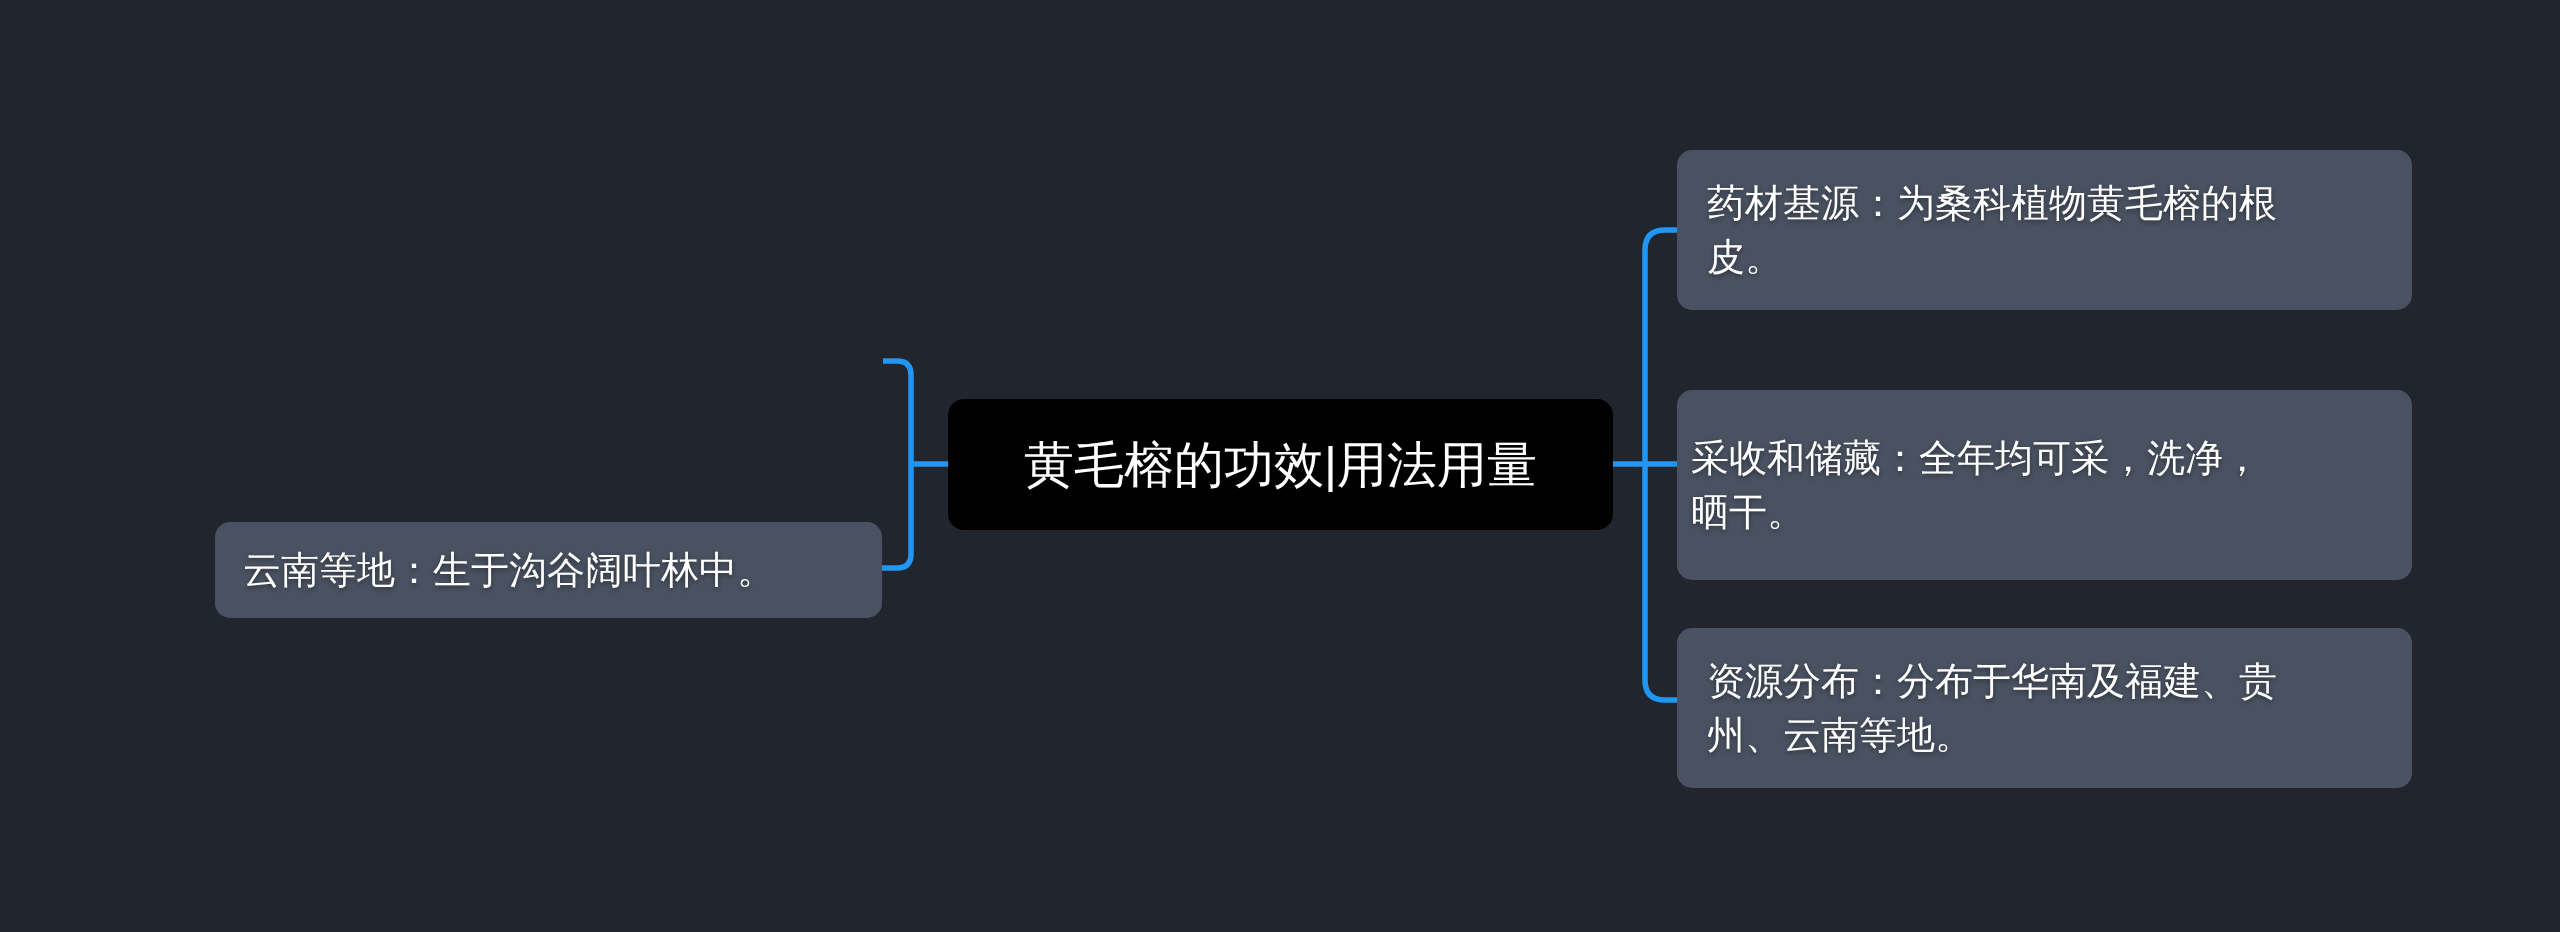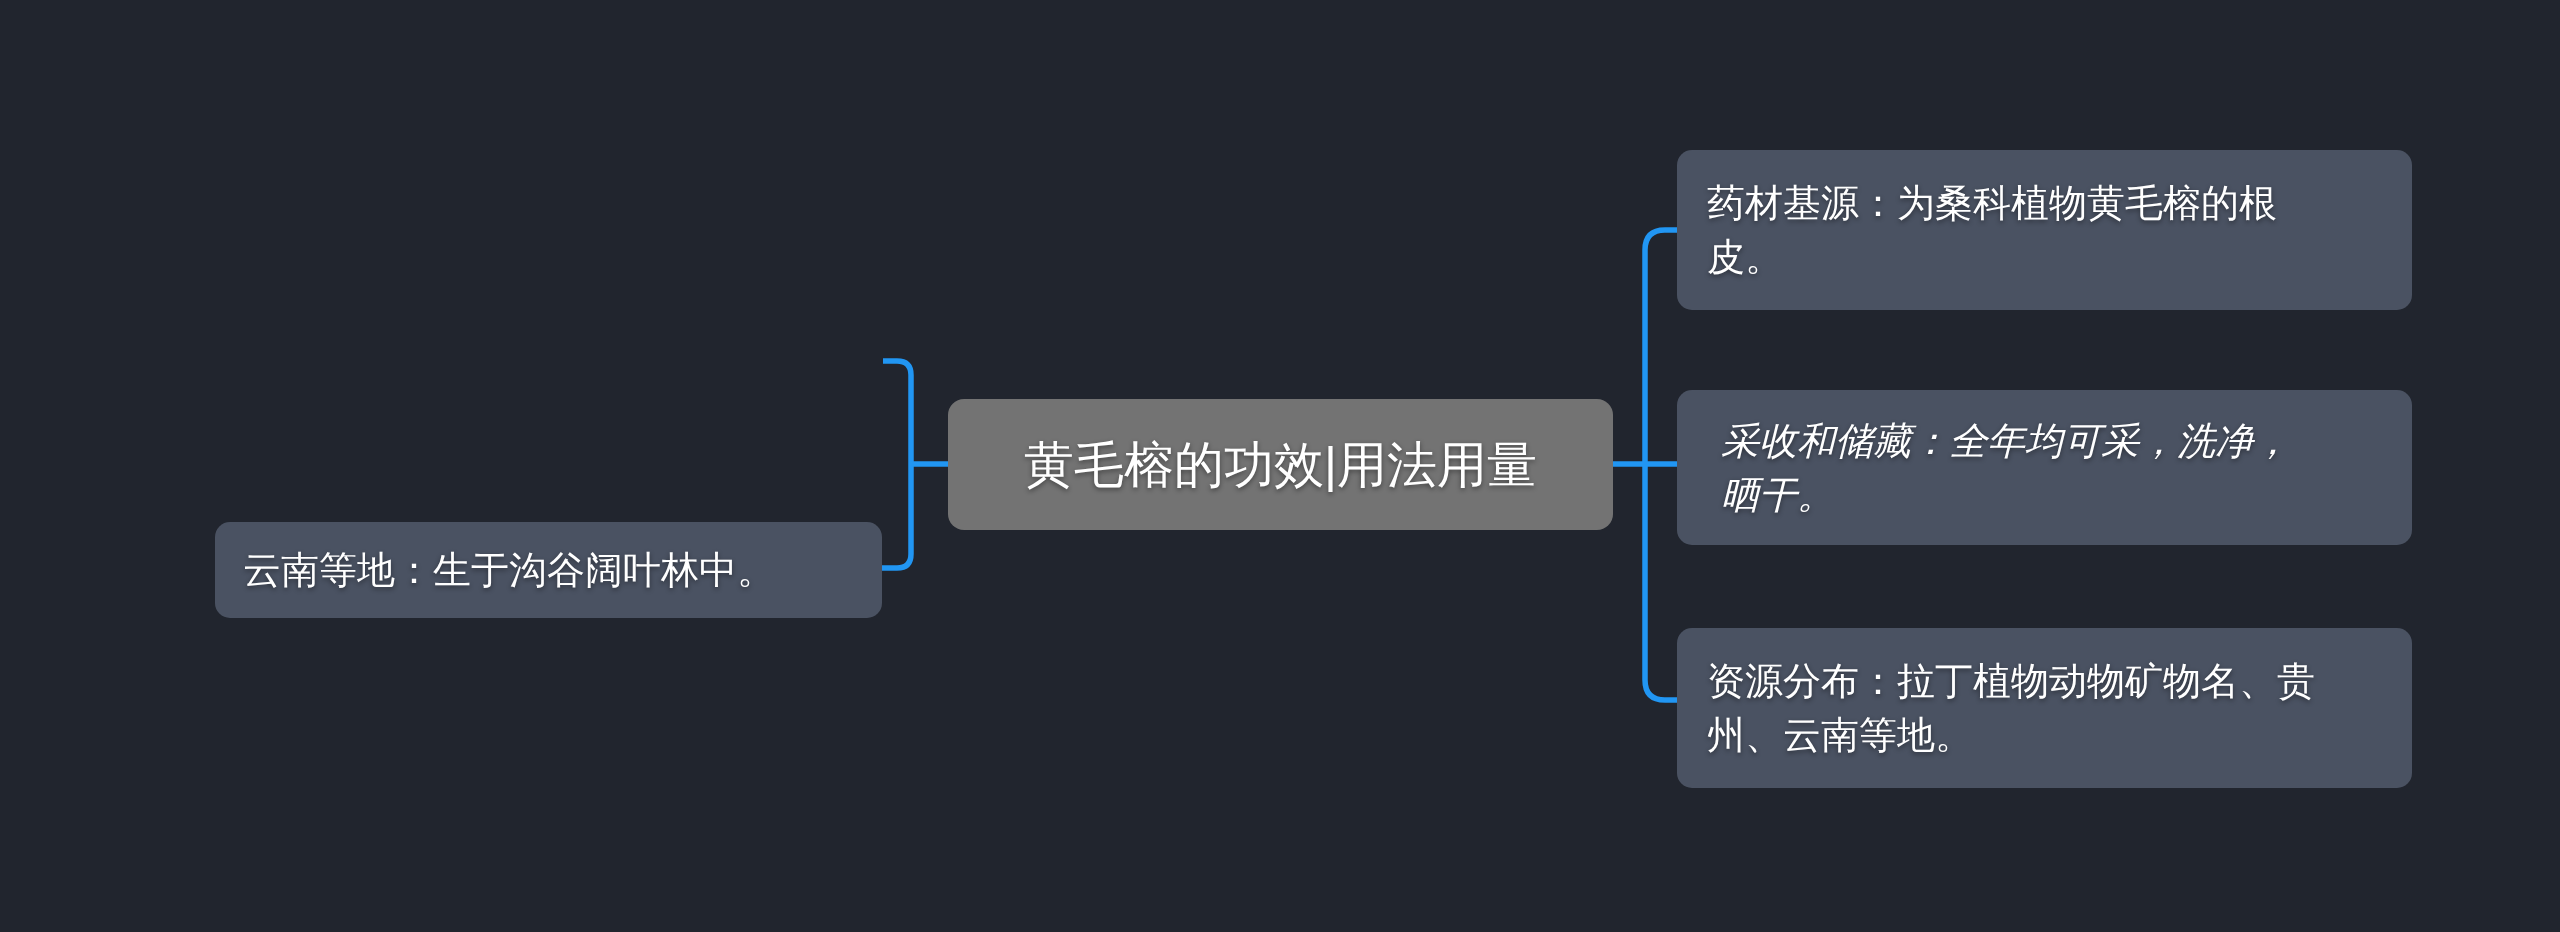--- a/index.html
+++ b/index.html
@@ -42,21 +42,21 @@
     cursor: default;
   }
   .node-label {
     white-space: pre-line;
   }
   .node-root {
     left: 948px;
     top: 399px;
     width: 665px;
     height: 131px;
-    background: #737373;
+    background: #000000;
     border-radius: 16px;
     font-size: 50px;
     line-height: 60px;
     justify-content: center;
     text-align: center;
     padding: 0 20px;
   }
   .node-left-1 {
     left: 148px;
     top: 283px;
@@ -75,23 +75,22 @@
     left: 1677px;
     top: 150px;
     width: 735px;
     height: 160px;
     padding: 0 30px;
   }
   .node-right-2 {
     left: 1677px;
     top: 390px;
     width: 735px;
-    height: 155px;
-    padding: 0 44px;
-    font-style: italic;
+    height: 190px;
+    padding: 0 14px;
   }
   .node-right-3 {
     left: 1677px;
     top: 628px;
     width: 735px;
     height: 160px;
     padding: 0 30px;
   }
 </style>
 </head>
@@ -119,17 +118,17 @@
     <span class="node-label">药材基源：为桑科植物黄毛榕的根
 皮。</span>
   </div>
 
   <div class="node node-right-2">
     <span class="node-label">采收和储藏：全年均可采，洗净，
 晒干。</span>
   </div>
 
   <div class="node node-right-3">
-    <span class="node-label">资源分布：拉丁植物动物矿物名、贵
+    <span class="node-label">资源分布：分布于华南及福建、贵
 州、云南等地。</span>
   </div>
 
 </div>
 
 </body></html>

